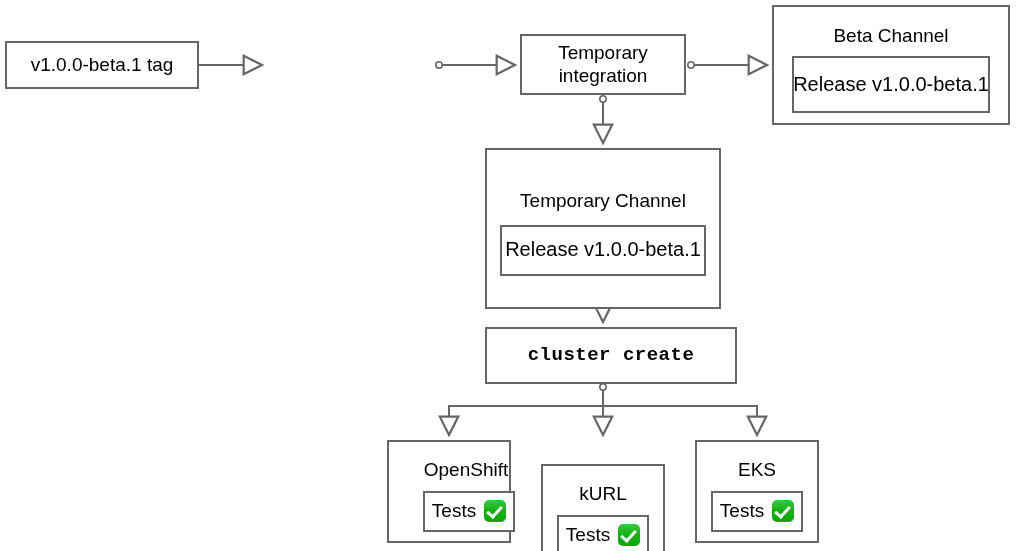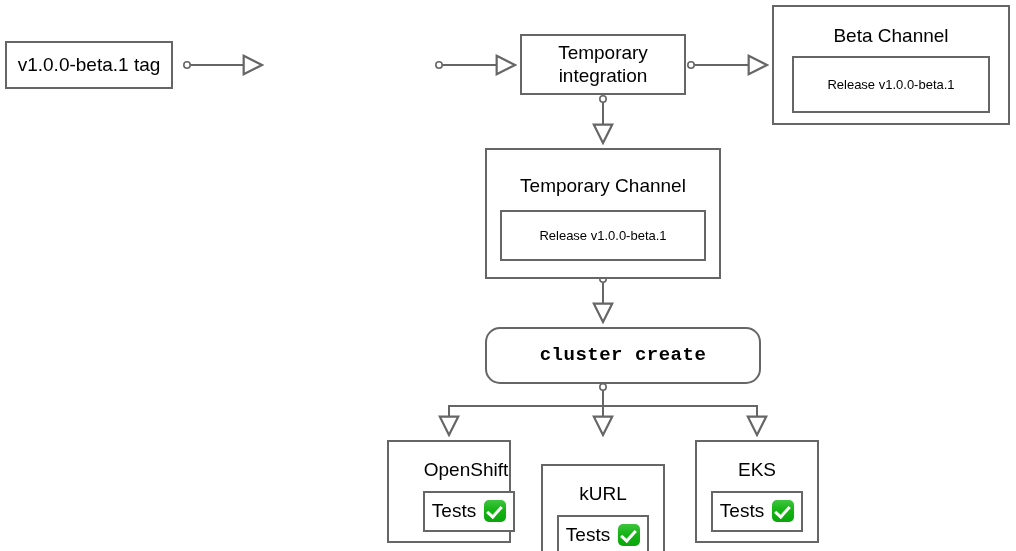--- a/index.html
+++ b/index.html
@@ -59,21 +59,21 @@
   }
   .inner-box {
     box-sizing: border-box;
     background: #ffffff;
     border: 2px solid #666666;
     display: flex;
     align-items: center;
     justify-content: center;
   }
   .inner-label {
-    font-size: 13px;
+    font-size: 20px;
     color: #000000;
     white-space: nowrap;
   }
   .mono-label {
     font-family: "Liberation Mono", "DejaVu Sans Mono", monospace;
     font-weight: bold;
     font-size: 19px;
     letter-spacing: 0.5px;
   }
   
@@ -143,45 +143,45 @@
       <circle cx="603" cy="279" r="3.2" fill="#ffffff" stroke="#666666" stroke-width="1.6"></circle>
       <line x1="603" y1="282" x2="603" y2="322" marker-end="url(#arrowOpen)"></line>
 
       <circle cx="603" cy="387" r="3.2" fill="#ffffff" stroke="#666666" stroke-width="1.6"></circle>
       <line x1="603" y1="390" x2="603" y2="435" marker-end="url(#arrowOpen)"></line>
       <path d="M603,406 L449,406 L449,435" marker-end="url(#arrowOpen)"></path>
       <path d="M603,406 L757,406 L757,435" marker-end="url(#arrowOpen)"></path>
     </g>
   </svg>
 
-  <div class="node" style="left:5px; top:41px; width:168px; height:48px;">
+  <div class="node" style="left:5px; top:41px; width:194px; height:48px;">
     <span class="node-label">v1.0.0-beta.1 tag</span>
   </div>
 
 
   <div class="node" style="left:520px; top:34px; width:166px; height:61px;">
     <span class="node-label">Temporary
 integration</span>
   </div>
 
   <div class="node container-node" style="left:772px; top:5px; width:238px; height:120px; padding-top:8px;">
     <span class="container-title">Beta Channel</span>
     <div class="inner-box" style="margin:9px auto 0 auto; width:198px; height:57px;">
       <span class="inner-label">Release v1.0.0-beta.1</span>
     </div>
   </div>
 
-  <div class="node container-node" style="left:485px; top:148px; width:236px; height:131px; padding-top:9px;">
+  <div class="node container-node" style="left:485px; top:148px; width:236px; height:161px; padding-top:9px;">
     <span class="container-title">Temporary Channel</span>
     <div class="inner-box" style="margin:12px auto 0 auto; width:206px; height:51px;">
       <span class="inner-label">Release v1.0.0-beta.1</span>
     </div>
   </div>
 
-  <div class="node" style="left:485px; top:327px; width:276px; height:57px;border-radius:15px;">
+  <div class="node" style="left:485px; top:327px; width:252px; height:57px;">
     <span class="node-label mono-label">cluster create</span>
   </div>
 
   <div class="node container-node" style="left:387px; top:440px; width:124px; height:103px; padding-top:8px;padding-left:34px;">
     <span class="platform-title">OpenShift</span>
     <div class="inner-box" style="margin:9px auto 0 auto; width:92px; height:41px;">
       <span class="tests-row">
         <span class="tests-text">Tests</span>
         <span class="check-badge"></span>
       </span>

